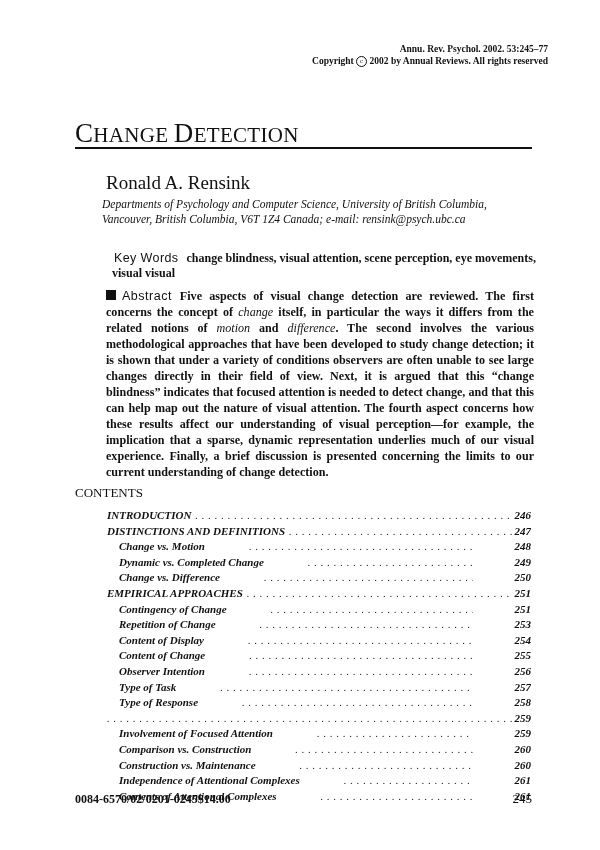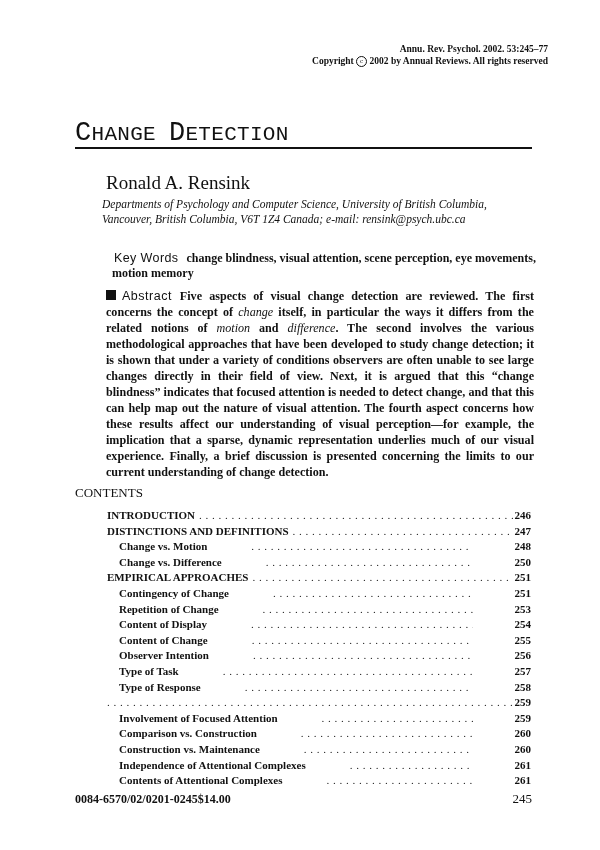--- a/index.html
+++ b/index.html
@@ -1,33 +1,33 @@
 <!DOCTYPE html>
 <html><head>
 <meta charset="utf-8">
 <style>
   html, body { margin:0; padding:0; background:#ffffff; }
   body { width:600px; height:850px; position:relative; overflow:hidden; color:#111; font-family:"Liberation Serif", serif; }
   .journal { position:absolute; right:52px; top:43px; text-align:right; font-weight:bold; font-size:9.5px; line-height:12px; }
   .copyc { display:inline-block; width:9px; height:9px; border:1px solid #111; border-radius:50%; font-size:7px; line-height:9px; text-align:center; font-weight:normal; vertical-align:middle; }
-  .title { position:absolute; left:75px; top:118px; font-size:27px; letter-spacing:0.3px;font-family:Liberation Mono, monospace; }
+  .title { position:absolute; left:75px; top:118px; font-size:27px; letter-spacing:0.3px; }
   .title .sc { font-size:21px; }
   .rule { position:absolute; left:75px; top:147px; width:457px; height:2px; background:#111; }
   .author { position:absolute; left:106px; top:172px; font-size:19px; }
   .affil { position:absolute; left:102px; top:197px; width:440px; font-style:italic; font-size:11.5px; line-height:14.5px; }
   .kw { position:absolute; left:106px; top:251px; width:430px; font-size:12px; line-height:14.5px; }
   .kw .lab { font-family:"Liberation Sans", sans-serif; font-size:12.5px; letter-spacing:0.4px; margin-right:8px;margin-left:8px; }
   .kw .words { font-weight:bold; }
   .kw .cont { padding-left:6px; }
   .abstract { position:absolute; left:106px; top:288px; width:428px; font-size:12.1px; line-height:16px; font-weight:bold; text-align:justify; }
   .abstract .sq { display:inline-block; width:10px; height:10px; background:#111; margin-right:6px; vertical-align:0px; }
   .abstract .lab { font-family:"Liberation Sans", sans-serif; font-weight:normal; letter-spacing:0.5px; margin-right:8px; font-size:12.5px; }
   .abstract i { font-weight:normal; }
   .contents-head { position:absolute; left:75px; top:485px; font-size:13px; }
-  .toc { position:absolute; left:107px; top:509px; width:424px; font-size:11px; font-weight:bold; }
+  .toc { position:absolute; left:107px; top:509px; width:424px; font-size:11px; font-weight:bold;font-style:italic; }
   .toc-row { display:flex; align-items:baseline; height:15.6px; white-space:nowrap; overflow:hidden; }
   .toc-row.sub { padding-left:12px;gap:40px; }
   .toc-row .t { flex:none; padding-right:4px; }
   .toc-row .dots { flex:1; overflow:hidden; font-weight:normal; letter-spacing:3.6px; color:#222; }
   .toc-row .dots::before { content:". . . . . . . . . . . . . . . . . . . . . . . . . . . . . . . . . . . . . . . . . . . . . . . . . . . . . . . . . . . . . . . . . . . . . . . . . . . . . . . . . . . . . . . . . . . . ."; letter-spacing:0; word-spacing:1px; }
   .toc-row .p { flex:none; padding-left:2px; }
   .footer-code { position:absolute; left:75px; top:792px; font-weight:bold; font-size:12px; }
   .footer-page { position:absolute; right:68px; top:791px; font-size:13px; }
 </style>
 </head>
@@ -46,21 +46,21 @@
 <div class="rule"></div>
 
 <div class="author">Ronald A. Rensink</div>
 <div class="affil">
   <div>Departments of Psychology and Computer Science, University of British Columbia,</div>
   <div>Vancouver, British Columbia, V6T 1Z4 Canada; e-mail: rensink@psych.ubc.ca</div>
 </div>
 
 <div class="kw">
   <div><span class="lab">Key Words</span><span class="words">change blindness, visual attention, scene perception, eye movements,</span></div>
-  <div class="cont words">motion memory</div>
+  <div class="cont words">visual visual</div>
 </div>
 
 <div class="abstract"><span class="sq"></span><span class="lab">Abstract</span><span>Five aspects of visual change detection are reviewed. The first concerns the concept of</span> <i>change</i> <span>itself, in particular the ways it differs from the related notions of</span> <i>motion</i> <span>and</span> <i>difference</i><span>. The second involves the various methodological approaches that have been developed to study change detection; it is shown that under a variety of conditions observers are often unable to see large changes directly in their field of view. Next, it is argued that this “change blindness” indicates that focused attention is needed to detect change, and that this can help map out the nature of visual attention. The fourth aspect concerns how these results affect our understanding of visual perception—for example, the implication that a sparse, dynamic representation underlies much of our visual experience. Finally, a brief discussion is presented concerning the limits to our current understanding of change detection.</span></div>
 
 <div class="contents-head">CONTENTS</div>
 
 <div class="toc">
   <div class="toc-row">
       <span class="t">INTRODUCTION</span>
       <span class="dots"></span>
@@ -68,20 +68,25 @@
     </div>
   <div class="toc-row">
       <span class="t">DISTINCTIONS AND DEFINITIONS</span>
       <span class="dots"></span>
       <span class="p">247</span>
     </div>
   <div class="toc-row sub">
       <span class="t">Change vs. Motion</span>
       <span class="dots"></span>
       <span class="p">248</span>
+    </div>
+  <div class="toc-row sub">
+      <span class="t">Dynamic vs. Completed Change</span>
+      <span class="dots"></span>
+      <span class="p">249</span>
     </div>
   <div class="toc-row sub">
       <span class="t">Change vs. Difference</span>
       <span class="dots"></span>
       <span class="p">250</span>
     </div>
   <div class="toc-row">
       <span class="t">EMPIRICAL APPROACHES</span>
       <span class="dots"></span>
       <span class="p">251</span>

